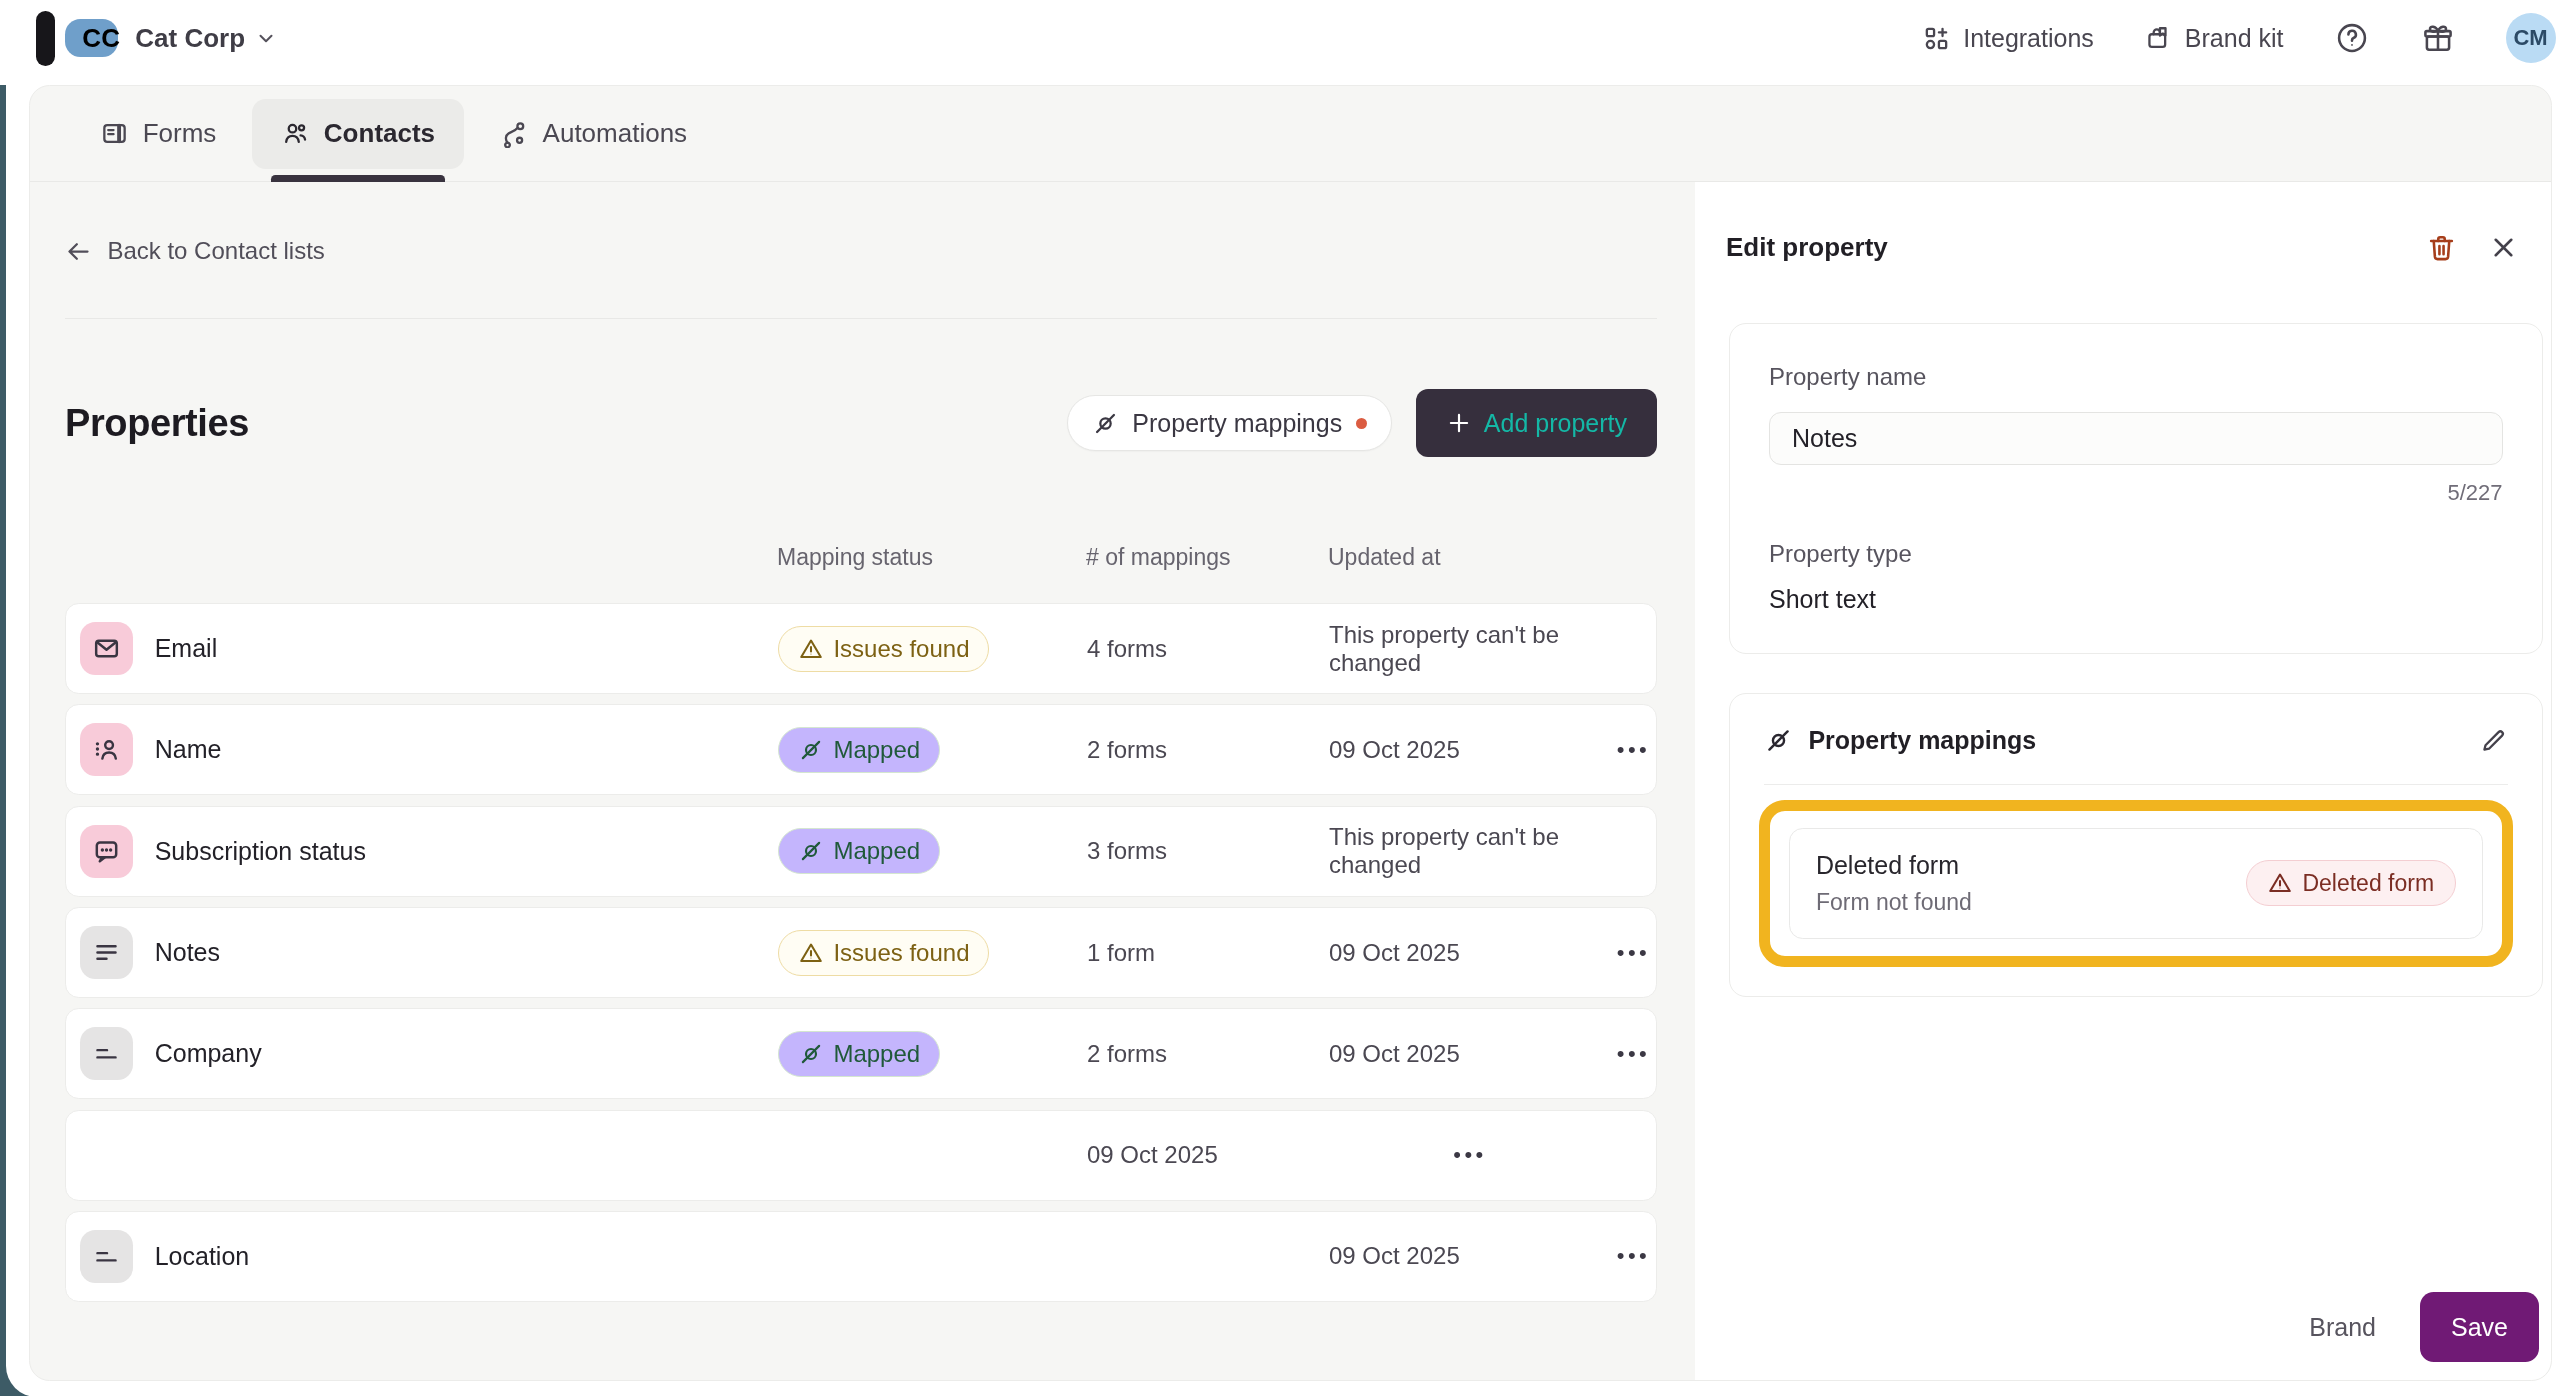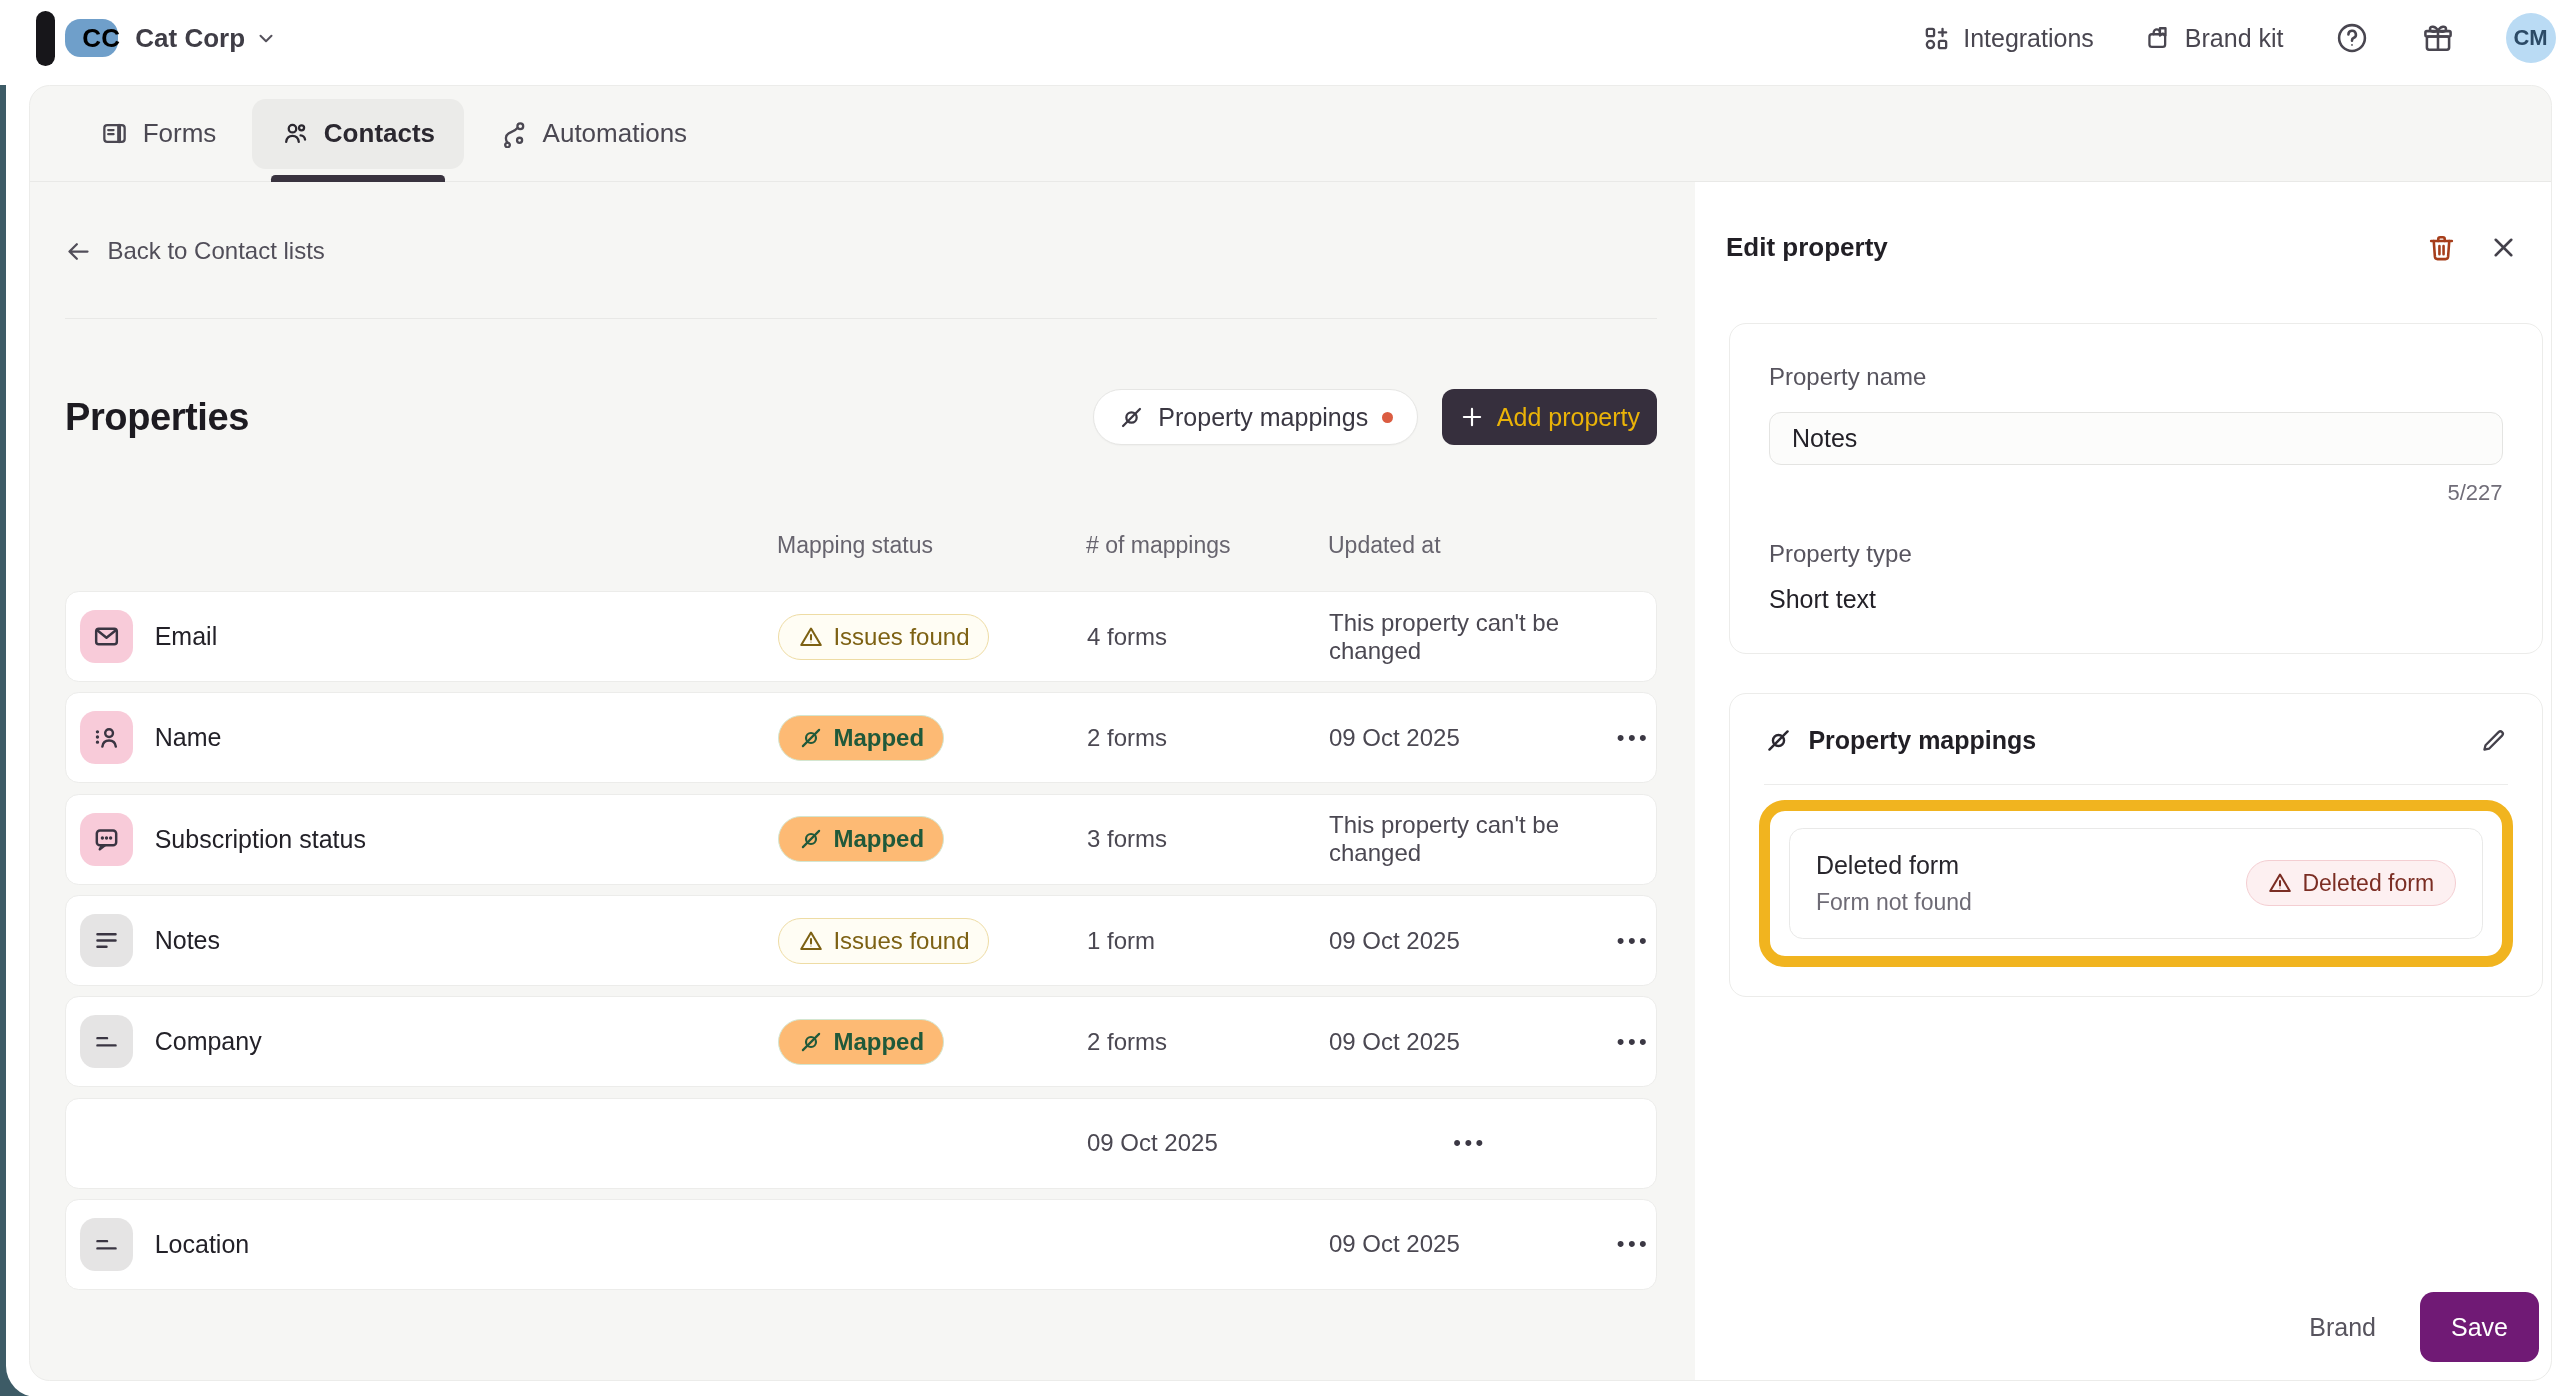--- a/index.html
+++ b/index.html
@@ -59,42 +59,42 @@
   .title-row { margin-top:70px; display:flex; align-items:center; }
   .page-title { font-size:38px; font-weight:700; color:#1d1b21; letter-spacing:-0.4px; }
   .title-actions { margin-left:auto; display:flex; align-items:center; gap:24px; }
   .btn-mappings {
     height:56px; display:inline-flex; align-items:center; gap:13.7px; padding:0 24px;
     background:#fff; border:1.3px solid #e6e6e4; border-radius:28px; font-size:25px; font-weight:500; color:#3a3742; cursor:pointer;
     box-shadow:0 0.9px 1.7px rgba(0,0,0,.03);
   }
   .red-dot { width:11px; height:11px; border-radius:50%; background:#db5c41; }
   .btn-add {
-    height:56px; display:inline-flex; align-items:center; gap:12px; padding:0 17px;
-    background:#362f3d; border-radius:12px; font-size:25px; font-weight:500; color:#eab308; cursor:pointer; border:none;
+    height:68px; display:inline-flex; align-items:center; gap:12px; padding:0 30px;
+    background:#362f3d; border-radius:12px; font-size:25px; font-weight:500; color:#14b8a6; cursor:pointer; border:none;
   }
 
   .grid-cols { display:grid; grid-template-columns:712px 309px 242px 282px 1fr; align-items:center; }
   .table-head { margin-top:87px; font-size:23px; color:#67646e; }
   .rows { margin-top:32px; }
   .prop-row {
     background:#fff; border:1.3px solid #ececea; border-radius:13.7px; height:91px; margin-bottom:10.3px; cursor:pointer;
   }
   .name-cell { display:flex; align-items:center; gap:22px; padding-left:13.7px; }
   .row-icon { width:53px; height:53px; border-radius:15.4px; display:flex; align-items:center; justify-content:center; flex:0 0 auto; }
   .row-icon.pink { background:#f8cbd9; }
   .row-icon.gray { background:#e5e4e4; }
   .row-name { font-size:25px; color:#232128; font-weight:500; }
   .cell-text { font-size:24px; color:#4b4852; }
   .badge {
     display:inline-flex; align-items:center; gap:9.4px; height:46px; padding:0 19px; border-radius:23px;
     font-size:24px; font-weight:500; width:max-content;
   }
   .badge.issues { background:#fffdf4; border:1.3px solid #eedca4; color:#7d6113; }
-  .badge.mapped { background:#fdba74; border:1.3px solid #d4e6d0; color:#20593a;font-weight:bold; }
+  .badge.mapped { background:#c4b5fd; border:1.3px solid #d4e6d0; color:#20593a; }
   .menu-btn { background:none; border:none; font-size:22px; letter-spacing:3.4px; color:#3b3844; cursor:pointer; text-align:center; width:100%; }
 
   
   .panel { width:856px; background:#ffffff; position:relative; border-bottom-right-radius:20.5px; }
   .panel-header { display:flex; align-items:center; padding:50px 32px 0 31px; }
   .panel-title { font-size:26px; font-weight:600; color:#211f25; }
   .panel-header-icons { margin-left:auto; display:flex; align-items:center; gap:31px; }
 
   .panel-card { margin:0 8.5px 0 34px; background:#fff; border:1.3px solid #ececea; border-radius:17px; }
   .card-fields { margin-top:60px; padding:39px 39px 39px 39px; }

